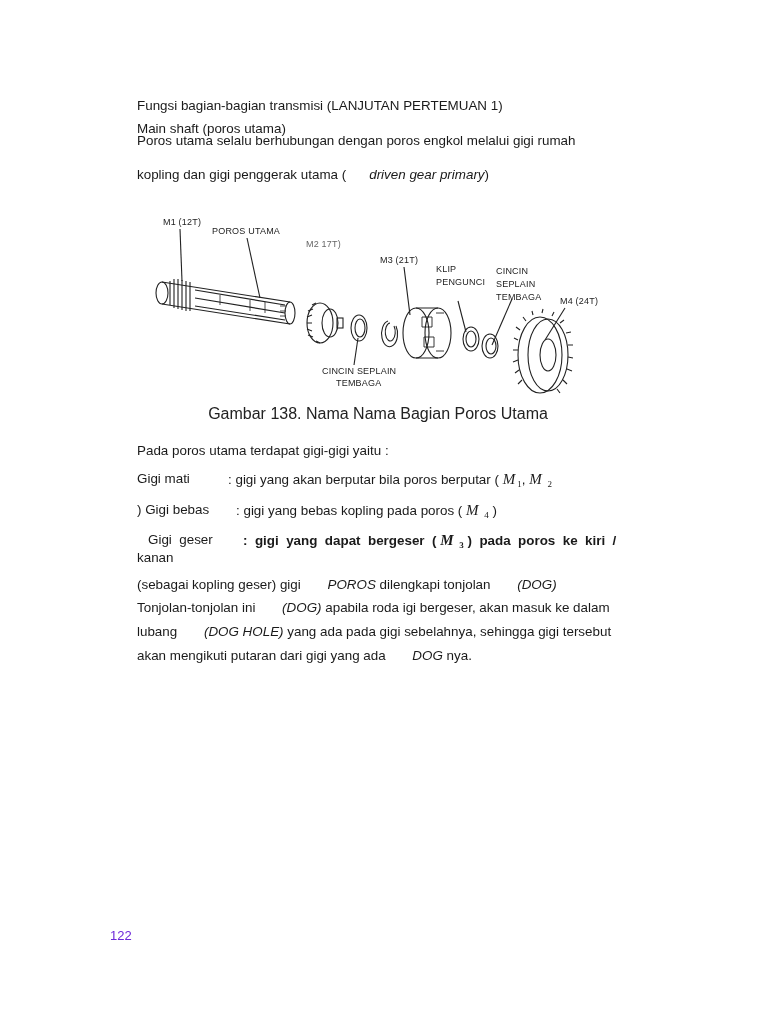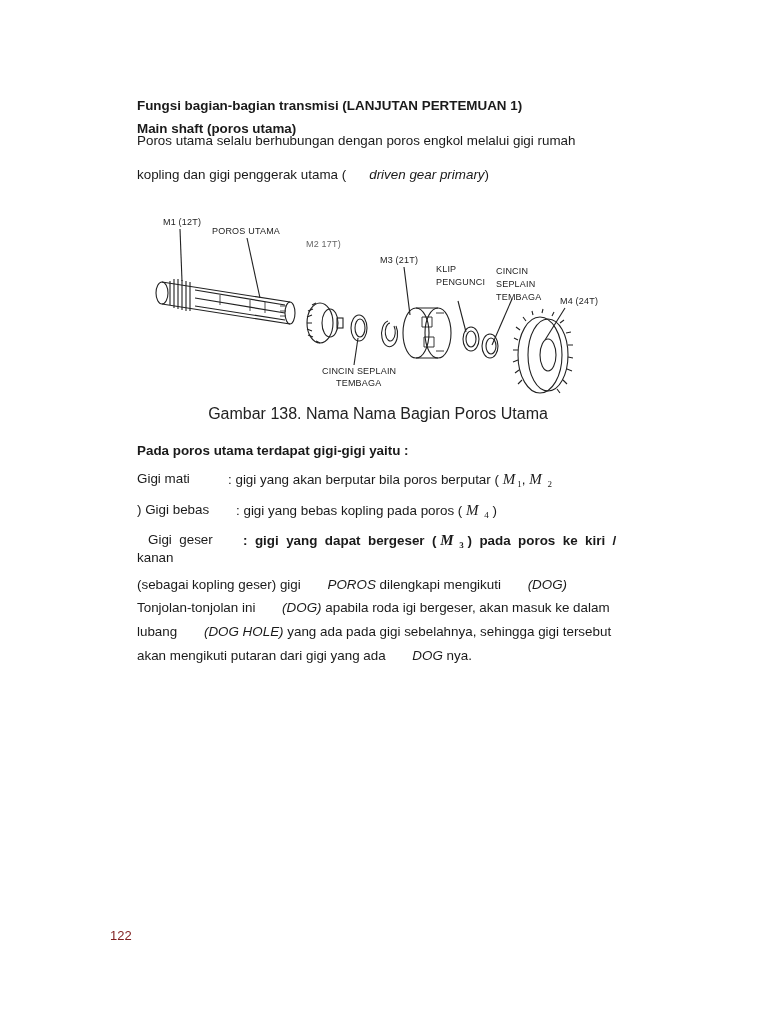--- a/index.html
+++ b/index.html
@@ -1,27 +1,27 @@
 <!DOCTYPE html>
 <html><head>
   <meta charset="utf-8">
   <style>
     html, body { margin: 0; padding: 0; background: #ffffff; }
     body { width: 768px; height: 1024px; position: relative; overflow: hidden;
            font-family: "Liberation Sans", sans-serif; color: #1a1a1a; }
     .abs { position: absolute; }
-    .bold { font-weight: bold; }
+    .bold { font-weight: normal; }
     .t { font-size: 13.4px; line-height: 16px; white-space: nowrap; }
     .it { font-style: italic; padding-left: 23px; }
     .math { font-family: "Liberation Serif", serif; font-style: italic; font-size: 15px; }
     .sub { font-family: "Liberation Serif", serif; font-style: normal; font-size: 9px; position: relative; top: 3px; margin-left: 2px; }
     .fig { position: absolute; left: 140px; top: 205px; width: 470px; height: 200px; }
     .lbl { font-family: "Liberation Sans", sans-serif; font-size: 9px; fill: #222; letter-spacing: 0.2px; }
     .caption { font-size: 16px; color: #222; }
-    .pagenum { font-size: 13px; color: #7f1d1d; }
+    .pagenum { font-size: 13px; color: #6d28d9; }
   </style>
 </head>
 <body>
 
 <div class="abs t bold" style="left:137px; top:98px;">Fungsi bagian-bagian transmisi  (LANJUTAN PERTEMUAN 1)</div>
 <div class="abs t bold" style="left:137px; top:121px;">Main shaft (poros utama)</div>
 
 <div class="abs t" style="left:137px; top:133px;">Poros utama selalu berhubungan dengan poros engkol melalui gigi rumah</div>
 <div class="abs t" style="left:137px; top:167px;"><span>kopling dan gigi penggerak utama (</span><span class="it">driven gear primary</span><span>)</span></div>
 
@@ -95,18 +95,18 @@
 <div class="abs t" style="left:137px; top:471px;">Gigi mati</div>
 <div class="abs t" style="left:228px; top:471px;"><span>: gigi yang akan berputar bila poros berputar (</span> <span class="math">M</span><span class="sub">1</span><span>,</span> <span class="math">M</span> <span class="sub">2</span></div>
 
 <div class="abs t" style="left:137px; top:502px;">) Gigi bebas</div>
 <div class="abs t" style="left:236px; top:502px;"><span>: gigi yang bebas kopling pada poros (</span> <span class="math">M</span> <span class="sub">4</span> <span>)</span></div>
 
 <div class="abs t" style="left:148px; top:532px; white-space:pre;">Gigi  geser</div>
 <div class="abs t" style="left:243px; top:532px; white-space:pre;font-weight:bold;"><span>:  gigi  yang  dapat  bergeser  (</span> <span class="math">M</span> <span class="sub">3</span> <span>)  pada  poros  ke  kiri  /</span></div>
 <div class="abs t" style="left:137px; top:550px;">kanan</div>
 
-<div class="abs t" style="left:137px; top:577px;"><span>(sebagai kopling geser) gigi </span><span class="it">POROS</span><span> dilengkapi mengikuti </span><span class="it">(DOG)</span></div>
+<div class="abs t" style="left:137px; top:577px;"><span>(sebagai kopling geser) gigi </span><span class="it">POROS</span><span> dilengkapi tonjolan </span><span class="it">(DOG)</span></div>
 <div class="abs t" style="left:137px; top:600px;"><span>Tonjolan-tonjolan ini </span><span class="it">(DOG)</span><span> apabila roda igi bergeser, akan masuk ke dalam</span></div>
 <div class="abs t" style="left:137px; top:624px;"><span>lubang </span><span class="it">(DOG HOLE)</span><span> yang ada pada gigi sebelahnya, sehingga gigi tersebut</span></div>
 <div class="abs t" style="left:137px; top:648px;"><span>akan mengikuti putaran dari gigi yang ada </span><span class="it">DOG</span><span> nya.</span></div>
 
 <div class="abs pagenum" style="left:110px; top:928px;">122</div>
 
 </body></html>

